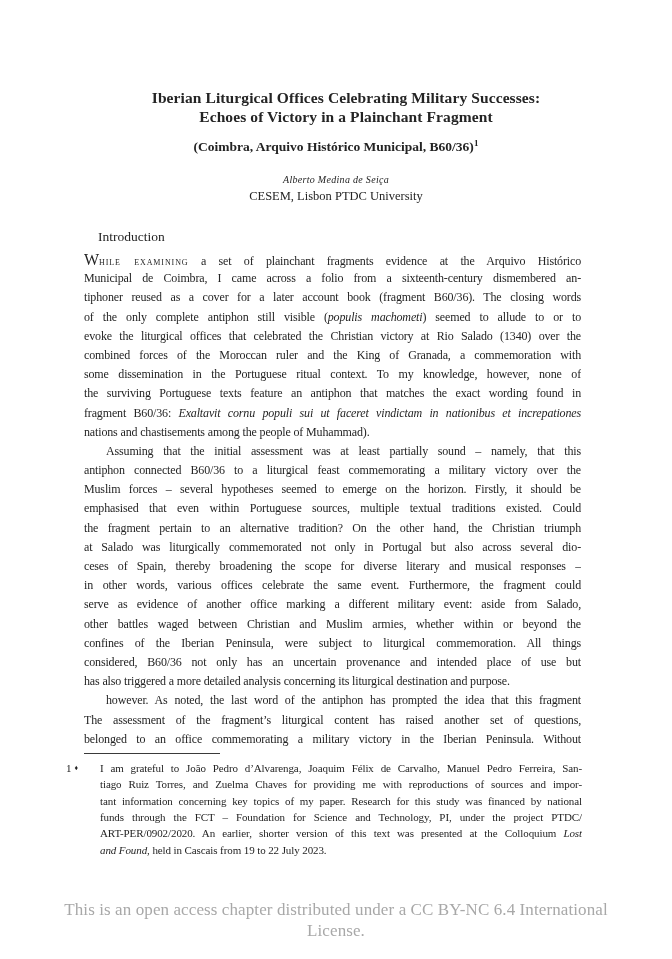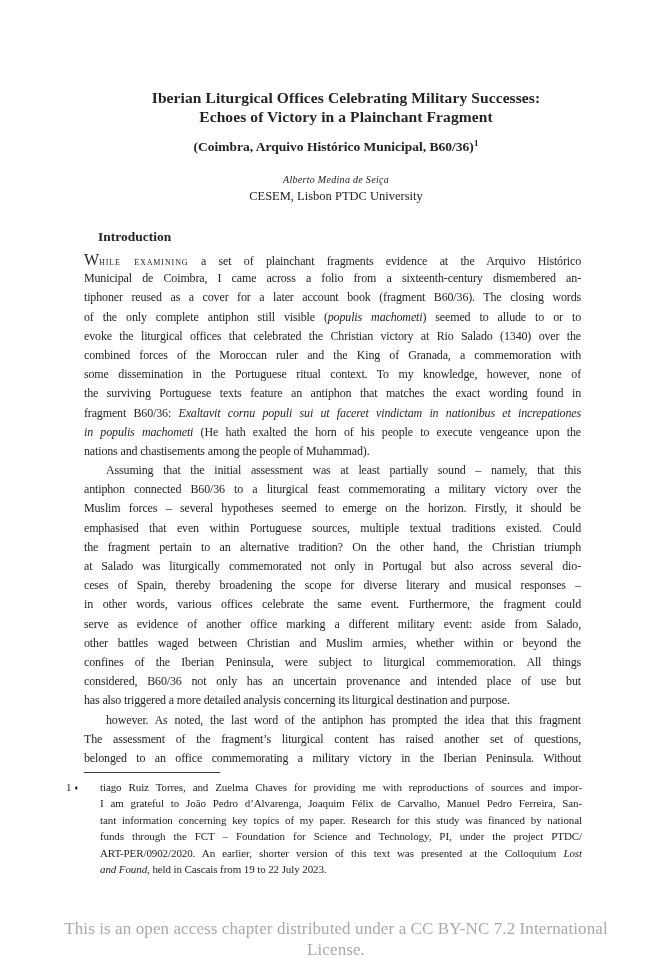--- a/index.html
+++ b/index.html
@@ -22,21 +22,21 @@
   
   .author-block { margin-top: 17px; text-align: center; }
   .author-name { font-size: 10px; line-height: 15px; font-style: italic; letter-spacing: 0.3px; }
   .author-affiliation { font-size: 12.5px; line-height: 15px; margin-top: 2px; }
   
   .section-heading {
     margin: 24px 0 0 84px;
     padding-left: 14px;
     font-size: 13.5px;
     line-height: 17px;
-    font-weight: bold;
+    font-weight: normal;
   }
   
   .body-col {
     margin: 5px 0 0 84px;
     width: 497px;
     font-size: 12px;
     letter-spacing: -0.15px;
   }
   .line {
     line-height: 19.2px;
@@ -104,21 +104,20 @@
       <div class="para">
         <div class="line"><span class="seg-lead">W</span><span class="seg-sc">hile examining</span><span> a set of plainchant fragments evidence at the Arquivo Histórico</span></div>
         <div class="line"><span>Municipal de Coimbra, I came across a folio from a sixteenth-century dismembered an-</span></div>
         <div class="line"><span>tiphoner reused as a cover for a later account book (fragment B60/36). The closing words</span></div>
         <div class="line"><span>of the only complete antiphon still visible (</span><span class="seg-i">populis machometi</span><span>) seemed to allude to or to</span></div>
         <div class="line"><span>evoke the liturgical offices that celebrated the Christian victory at Rio Salado (1340) over the</span></div>
         <div class="line"><span>combined forces of the Moroccan ruler and the King of Granada, a commemoration with</span></div>
         <div class="line"><span>some dissemination in the Portuguese ritual context. To my knowledge, however, none of</span></div>
         <div class="line"><span>the surviving Portuguese texts feature an antiphon that matches the exact wording found in</span></div>
         <div class="line"><span>fragment B60/36: </span><span class="seg-i">Exaltavit cornu populi sui ut faceret vindictam in nationibus et increpationes</span></div>
-        <div class="line"><span class="seg-i">in populis machometi</span><span> (He hath exalted the horn of his people to execute vengeance upon the</span></div>
         <div class="line last"><span>nations and chastisements among the people of Muhammad).</span></div>
       </div>
       <div class="para">
         <div class="line"><span>Assuming that the initial assessment was at least partially sound – namely, that this</span></div>
         <div class="line"><span>antiphon connected B60/36 to a liturgical feast commemorating a military victory over the</span></div>
         <div class="line"><span>Muslim forces – several hypotheses seemed to emerge on the horizon. Firstly, it should be</span></div>
         <div class="line"><span>emphasised that even within Portuguese sources, multiple textual traditions existed. Could</span></div>
         <div class="line"><span>the fragment pertain to an alternative tradition? On the other hand, the Christian triumph</span></div>
         <div class="line"><span>at Salado was liturgically commemorated not only in Portugal but also across several dio-</span></div>
         <div class="line"><span>ceses of Spain, thereby broadening the scope for diverse literary and musical responses –</span></div>
@@ -134,27 +133,27 @@
         <div class="line"><span>The assessment of the fragment’s liturgical content has raised another set of questions,</span></div>
         <div class="line"><span>belonged to an office commemorating a military victory in the Iberian Peninsula. Without</span></div>
       </div>
     </div>
 
   <div class="fn-rule"></div>
 
   <div class="footnote">
     <div class="fn-marker"><span>1</span><span class="fn-sym">♦</span></div>
     <div class="fn-text" id="fn-text">
+        <div class="line"><span>I am grateful to João Pedro d’Alvarenga, Joaquim Félix de Carvalho, Manuel Pedro Ferreira, San-</span></div>
         <div class="line"><span>tiago Ruiz Torres, and Zuelma Chaves for providing me with reproductions of sources and impor-</span></div>
-        <div class="line"><span>I am grateful to João Pedro d’Alvarenga, Joaquim Félix de Carvalho, Manuel Pedro Ferreira, San-</span></div>
         <div class="line"><span>tant information concerning key topics of my paper. Research for this study was financed by national</span></div>
         <div class="line"><span>funds through the FCT – Foundation for Science and Technology, PI, under the project PTDC/</span></div>
         <div class="line"><span>ART-PER/0902/2020. An earlier, shorter version of this text was presented at the Colloquium </span><span class="seg-i">Lost</span></div>
         <div class="line last"><span class="seg-i">and Found</span><span>, held in Cascais from 19 to 22 July 2023.</span></div>
       </div>
   </div>
 
   <div class="footer">
-    <div>This is an open access chapter distributed under a CC BY-NC 7.2 International</div>
+    <div>This is an open access chapter distributed under a CC BY-NC 6.4 International</div>
     <div>License.</div>
   </div>
 
 </div>
 
 </body></html>

